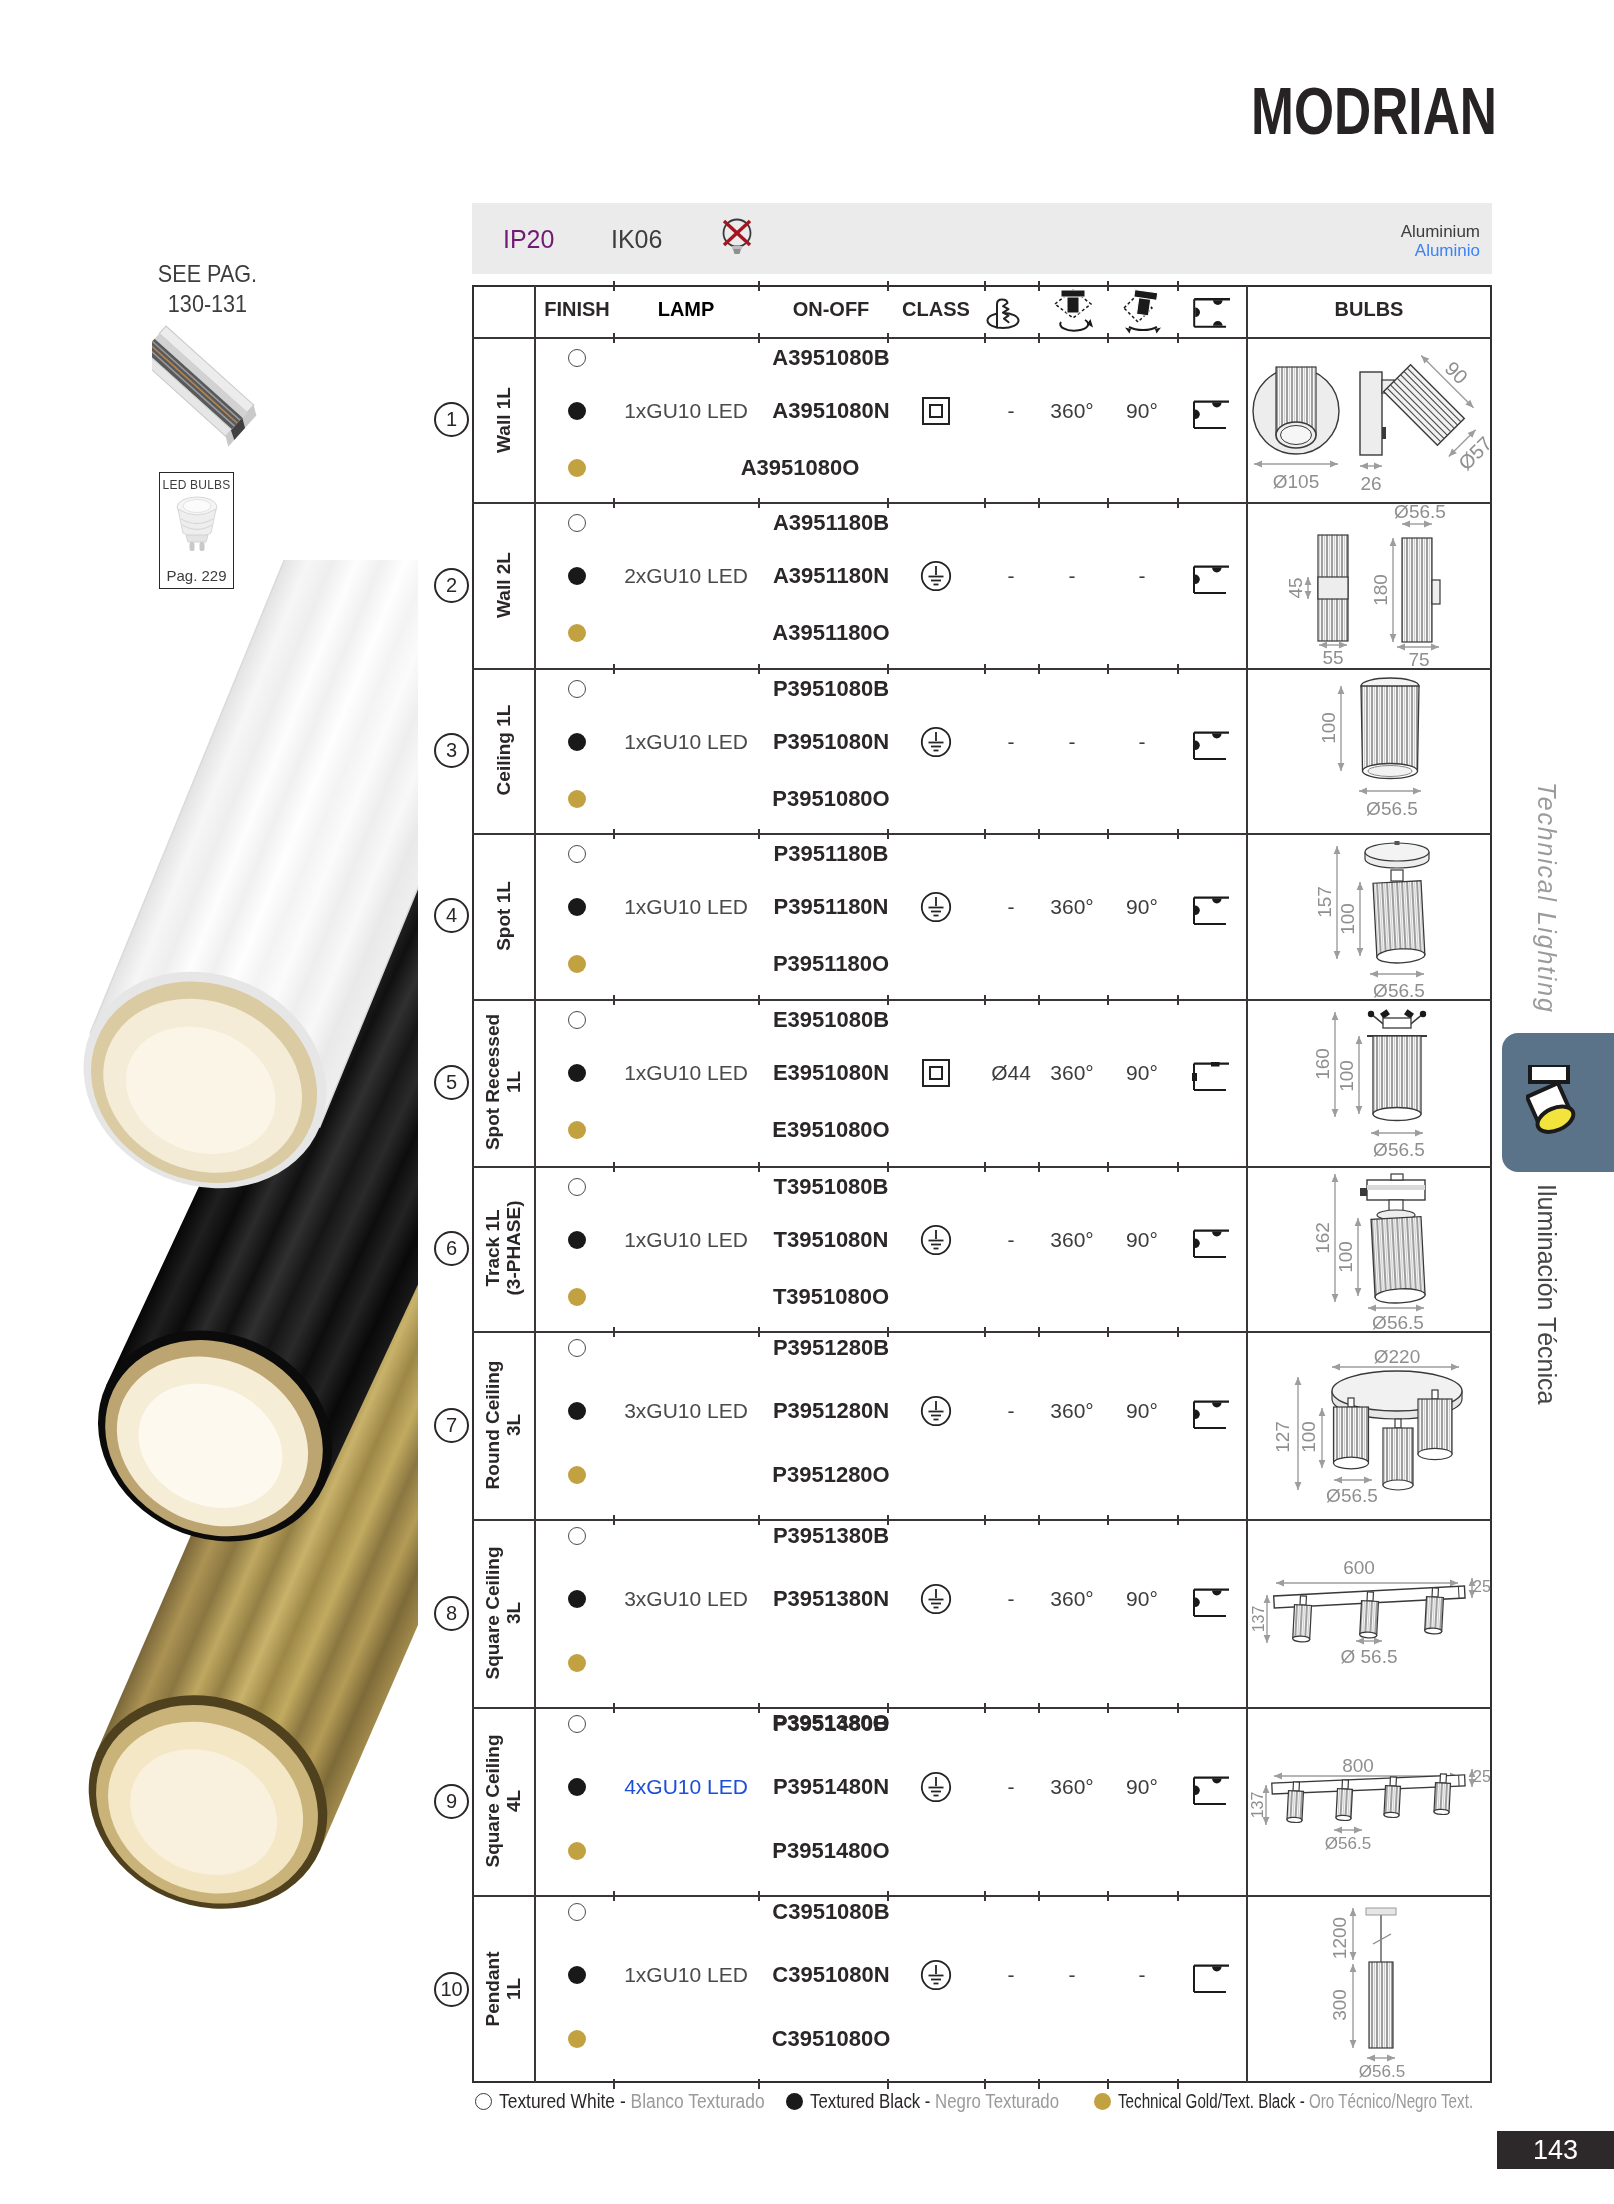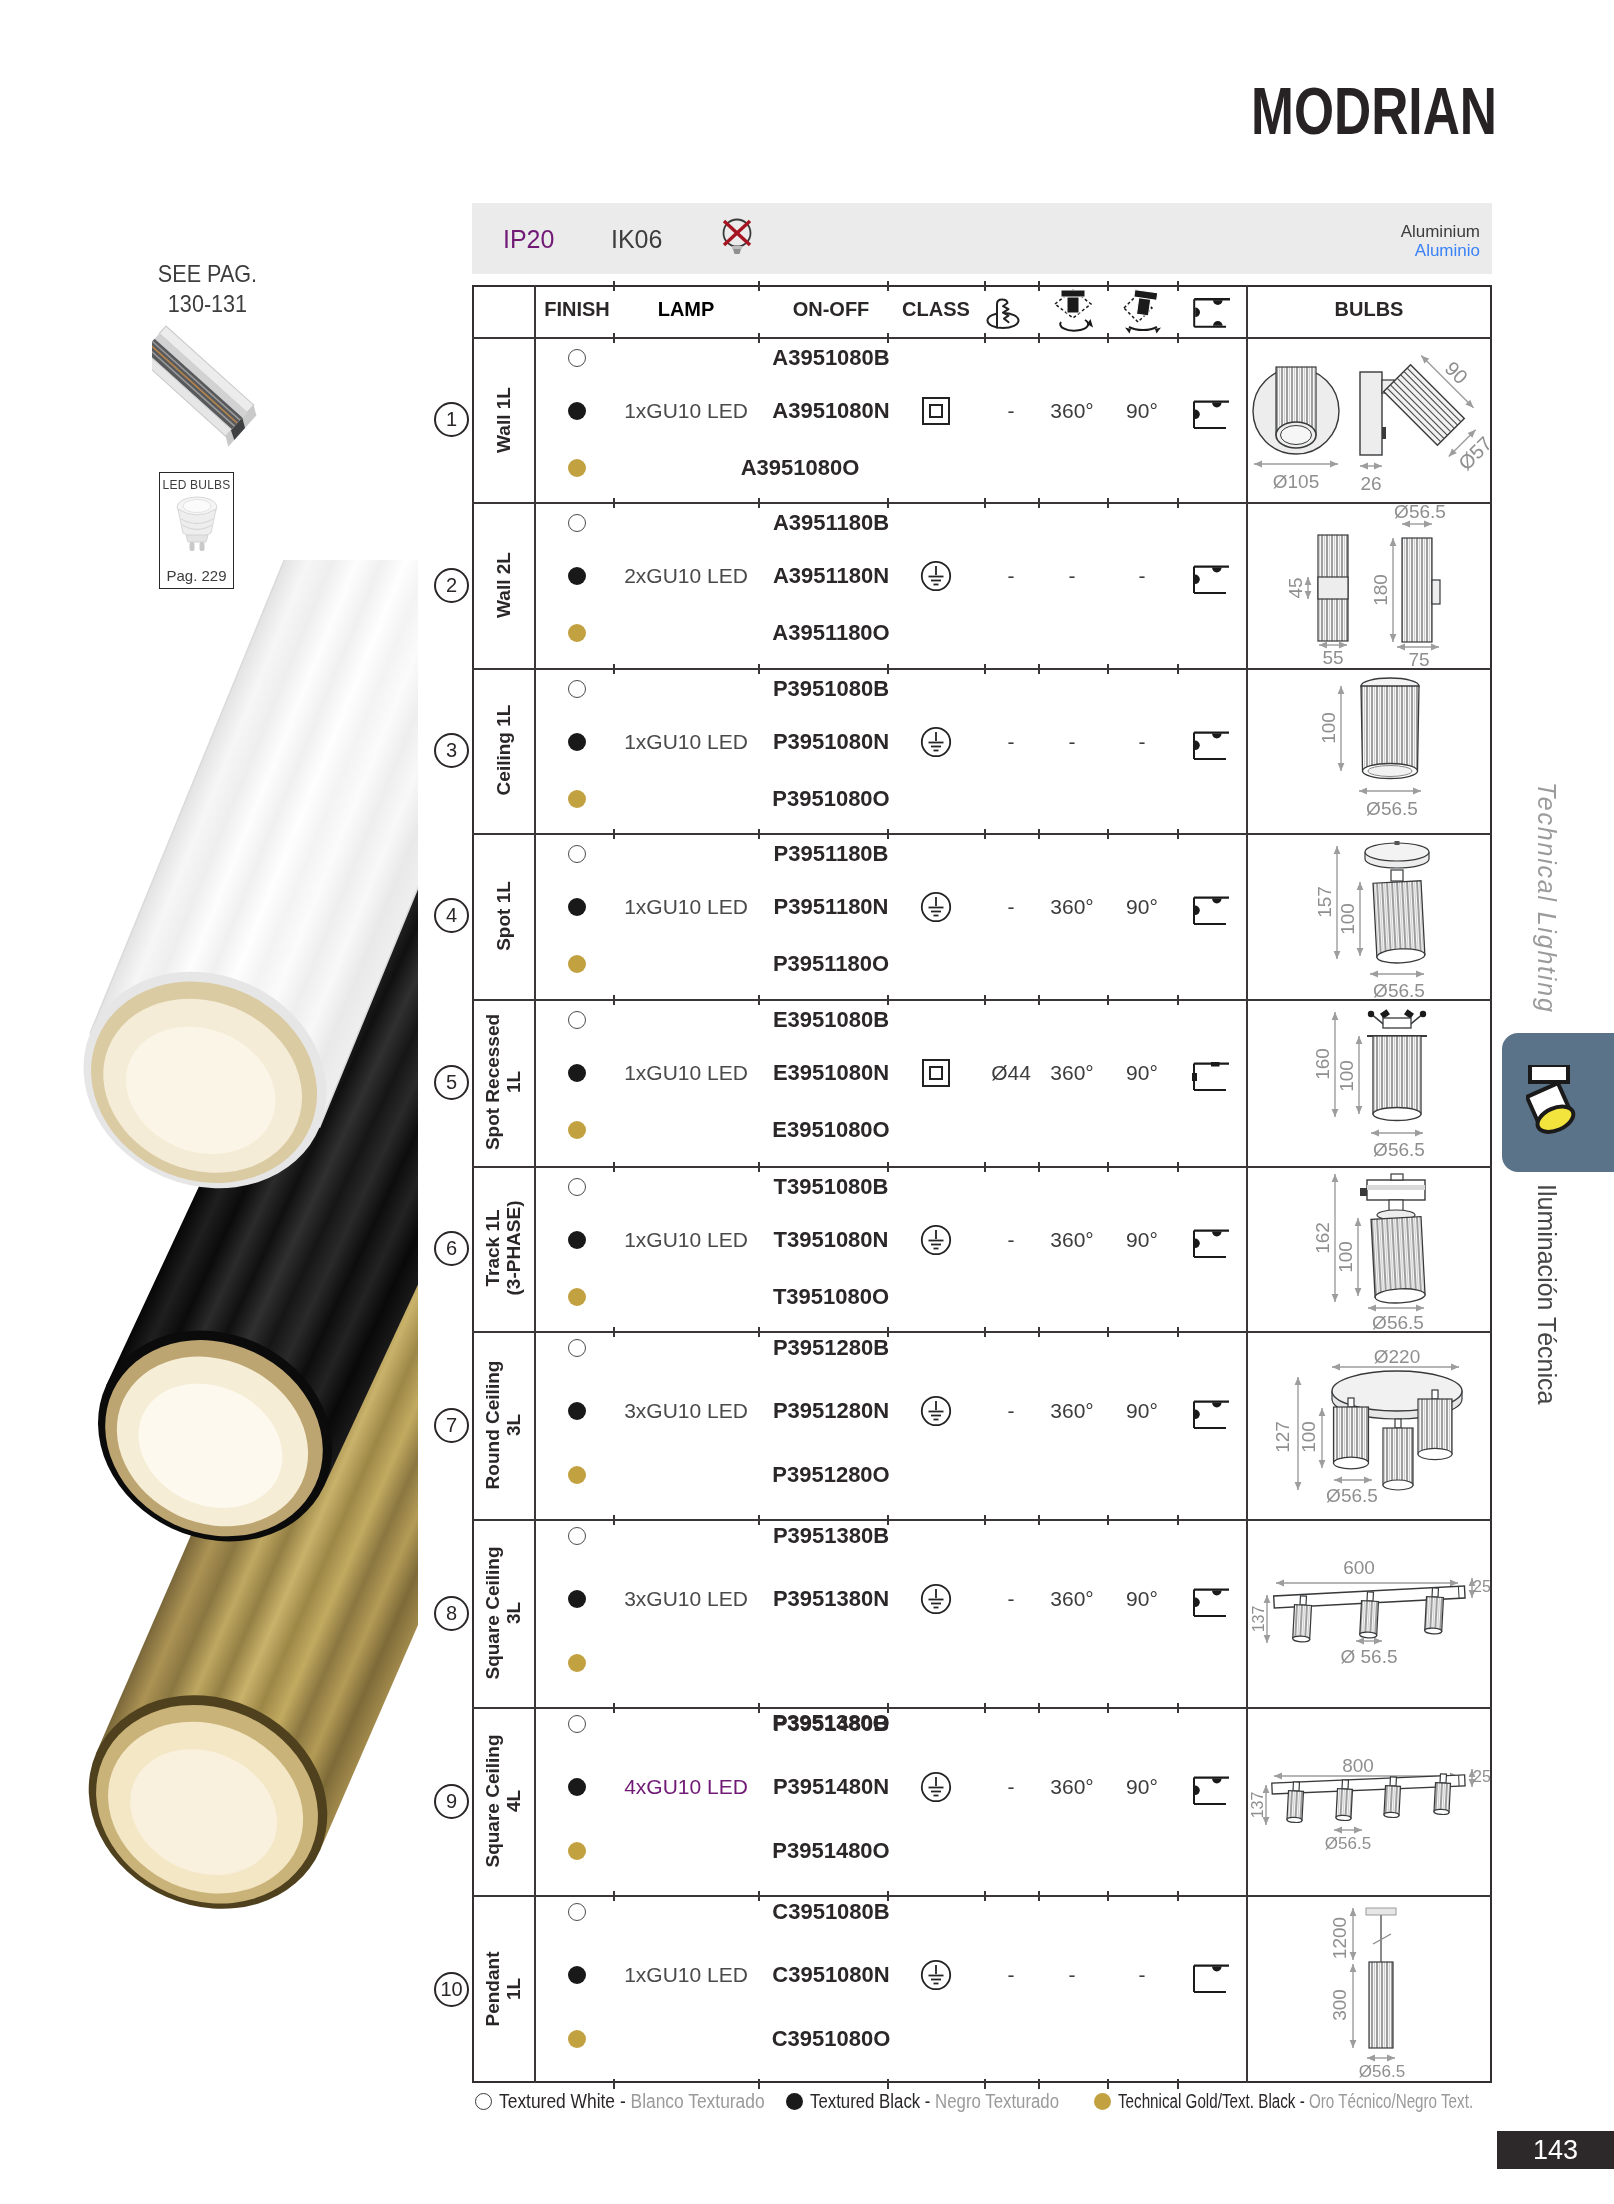--- a/index.html
+++ b/index.html
@@ -501,21 +501,21 @@
         <path d="M3 9.5 a4.8 4.8 0 0 1 0 9.6 z" fill="#1a1a1a"></path>
       </svg>
 </div>
 
 <div>
 <div class="numc" style="left:434px;top:1784px">9</div>
 <div class="a rlab" style="left:503px;top:1801px;transform:translate(-50%,-50%) rotate(-90deg)">Square Ceiling<br>4L</div>
 <div class="a" style="left:568px;top:1715px;width:18px;height:18px;border-radius:50%;border:1.6px solid #4c4c4c;box-sizing:border-box"></div>
 <div class="a" style="left:568px;top:1778px;width:18px;height:18px;border-radius:50%;background:#191919"></div>
 <div class="a" style="left:568px;top:1842px;width:18px;height:18px;border-radius:50%;background:#c2a140"></div>
-<div class="a val" style="left:686px;top:1787px;transform:translate(-50%,-50%);color:#701a75">4xGU10 LED</div>
+<div class="a val" style="left:686px;top:1787px;transform:translate(-50%,-50%);color:#1d4ed8">4xGU10 LED</div>
 <div class="a code" style="left:831px;top:1724px;transform:translate(-50%,-50%)">P3951480B</div>
 <div class="a code" style="left:831px;top:1787px;transform:translate(-50%,-50%)">P3951480N</div>
 <div class="a code" style="left:831px;top:1851px;transform:translate(-50%,-50%)">P3951480O</div>
 <svg class="a" style="left:920px;top:1771px" width="32" height="32" viewBox="0 0 32 32">
         <circle cx="16" cy="16" r="14.2" fill="none" stroke="#222" stroke-width="1.8"></circle>
         <line x1="16" y1="6" x2="16" y2="15" stroke="#222" stroke-width="1.8"></line>
         <line x1="8.5" y1="16.5" x2="23.5" y2="16.5" stroke="#222" stroke-width="1.8"></line>
         <line x1="11" y1="20.5" x2="21" y2="20.5" stroke="#222" stroke-width="1.8"></line>
         <line x1="13.5" y1="24.5" x2="18.5" y2="24.5" stroke="#222" stroke-width="1.8"></line>
       </svg>

